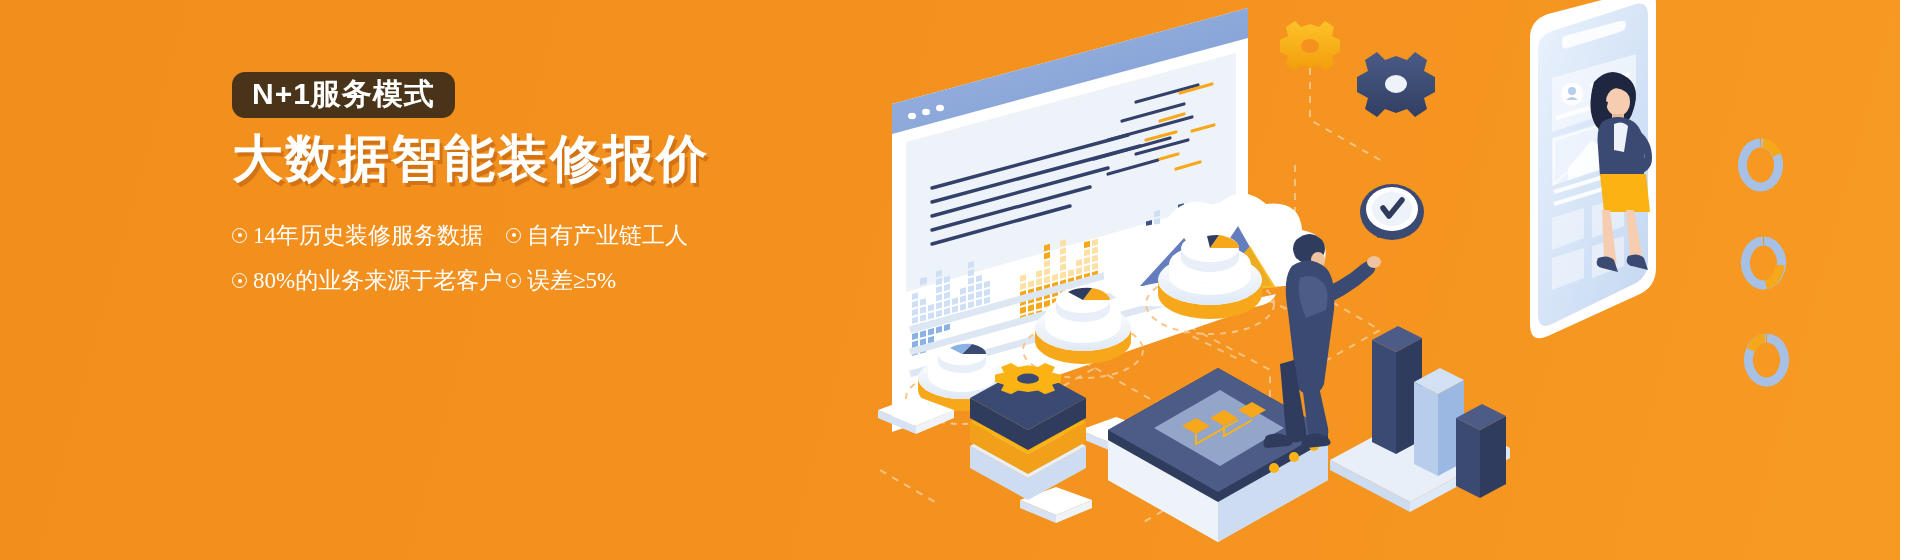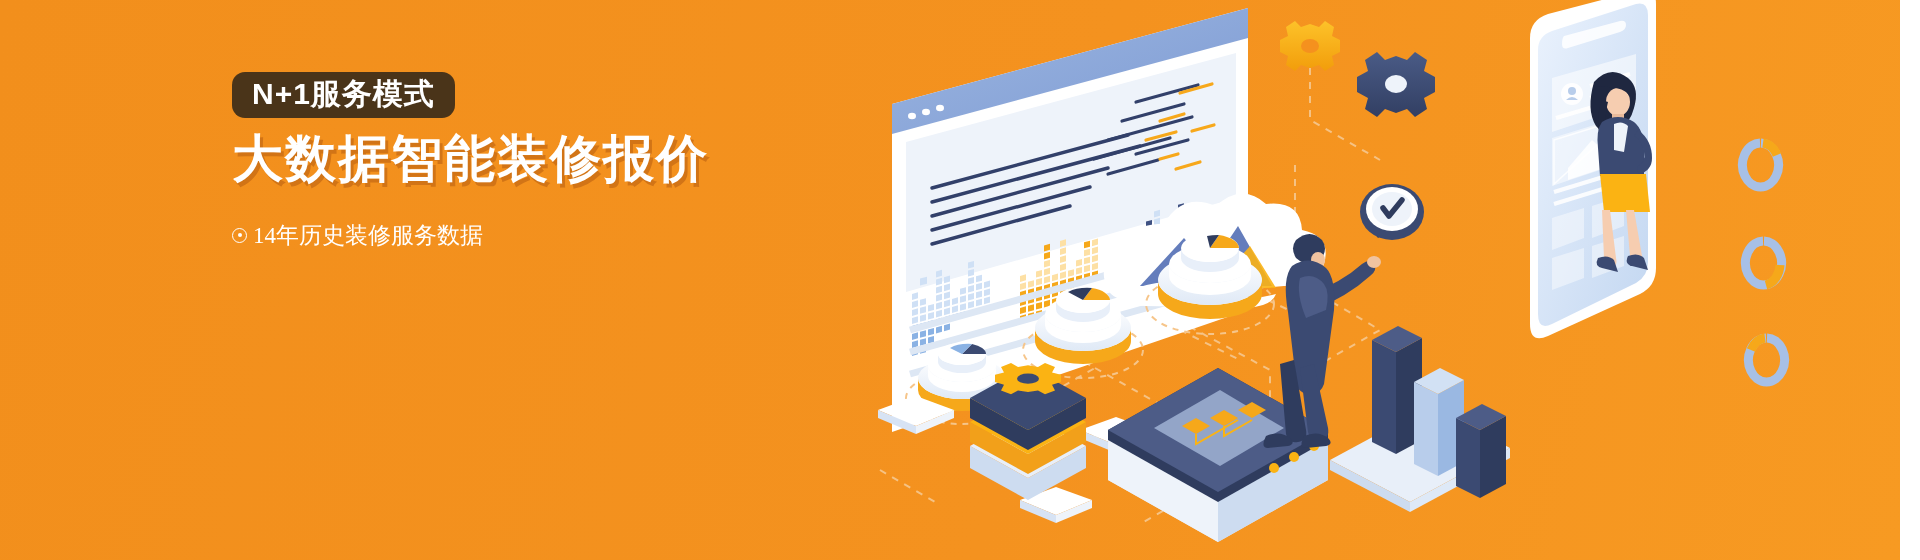--- a/index.html
+++ b/index.html
@@ -105,20 +105,32 @@
   <div id="text-block">
 
     <div id="badge">N+1服务模式</div>
 
     <div id="headline">大数据智能装修报价</div>
 
     <div id="bullets">
       <div class="bullet">
         <span class="dot-icon"></span>
         <span>14年历史装修服务数据</span>
+      </div>
+      <div class="bullet">
+        <span class="dot-icon"></span>
+        <span>自有产业链工人</span>
+      </div>
+      <div class="bullet">
+        <span class="dot-icon"></span>
+        <span>80%的业务来源于老客户</span>
+      </div>
+      <div class="bullet">
+        <span class="dot-icon"></span>
+        <span>误差≥5%</span>
       </div>
       <div class="bullet bullet-empty">
         <span class="dot-icon"></span>
         <span></span>
       </div>
     </div>
   </div>
 
   <div id="illustration">
     <svg width="1080" height="560" viewBox="0 0 1080 560" xmlns="http://www.w3.org/2000/svg">

